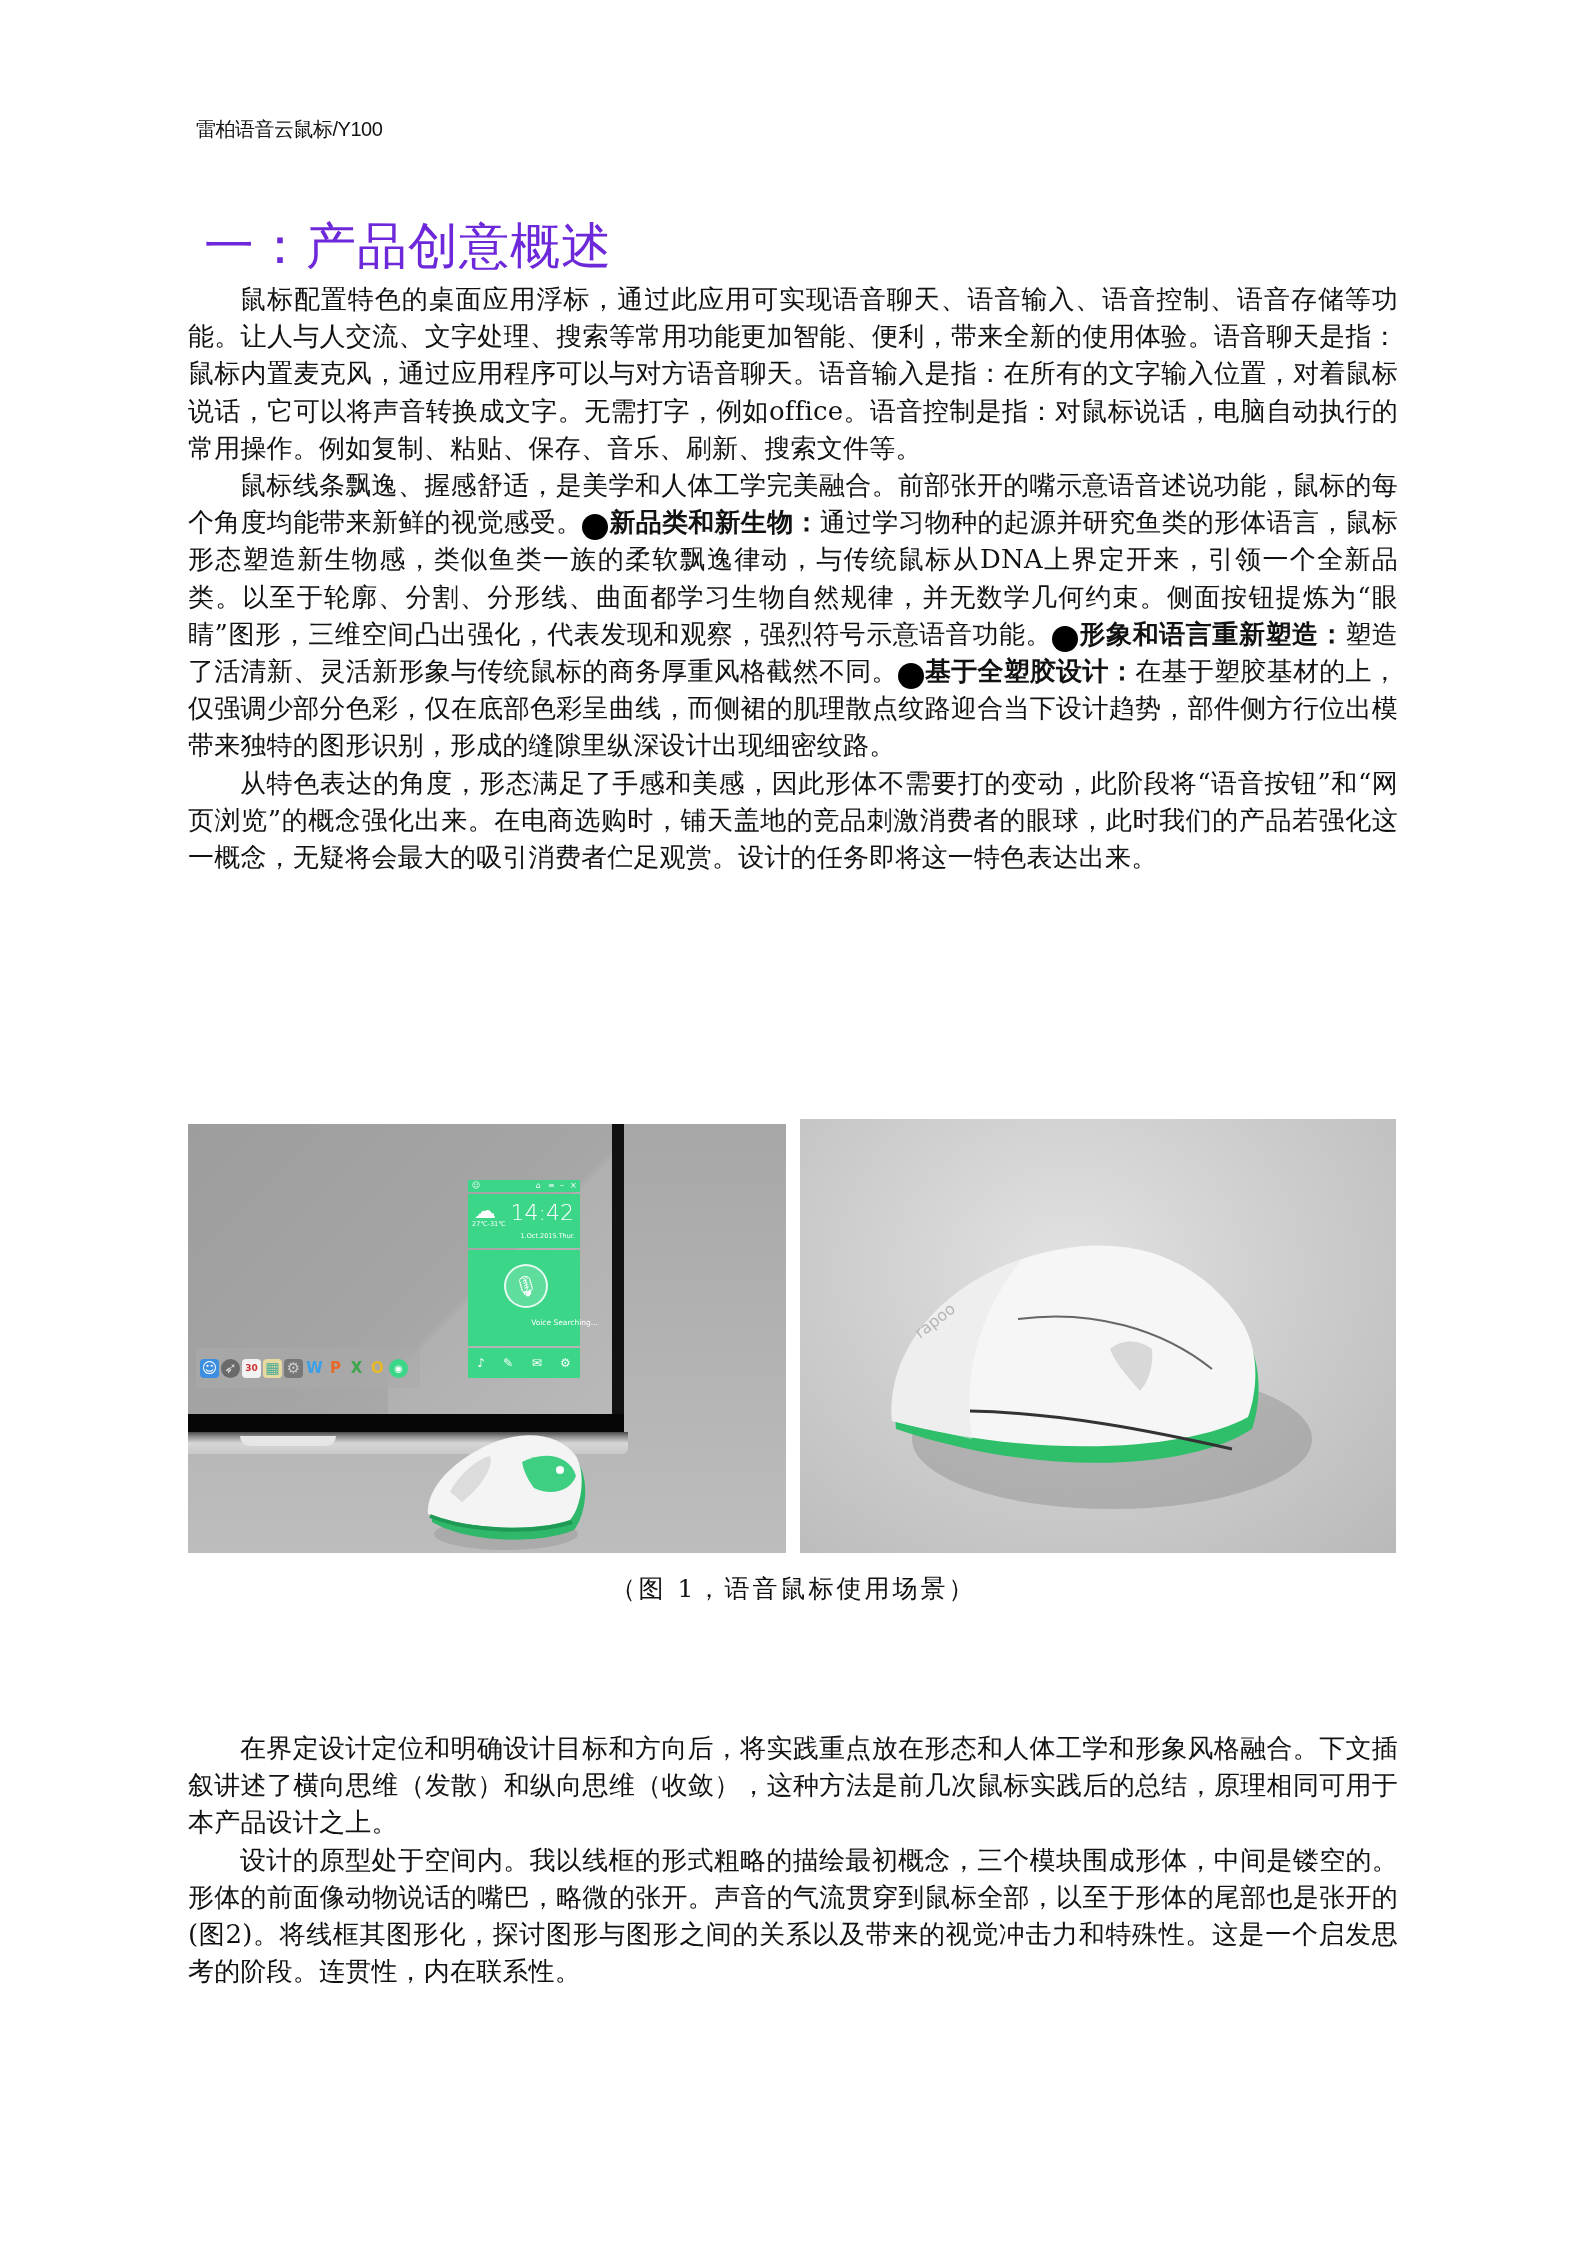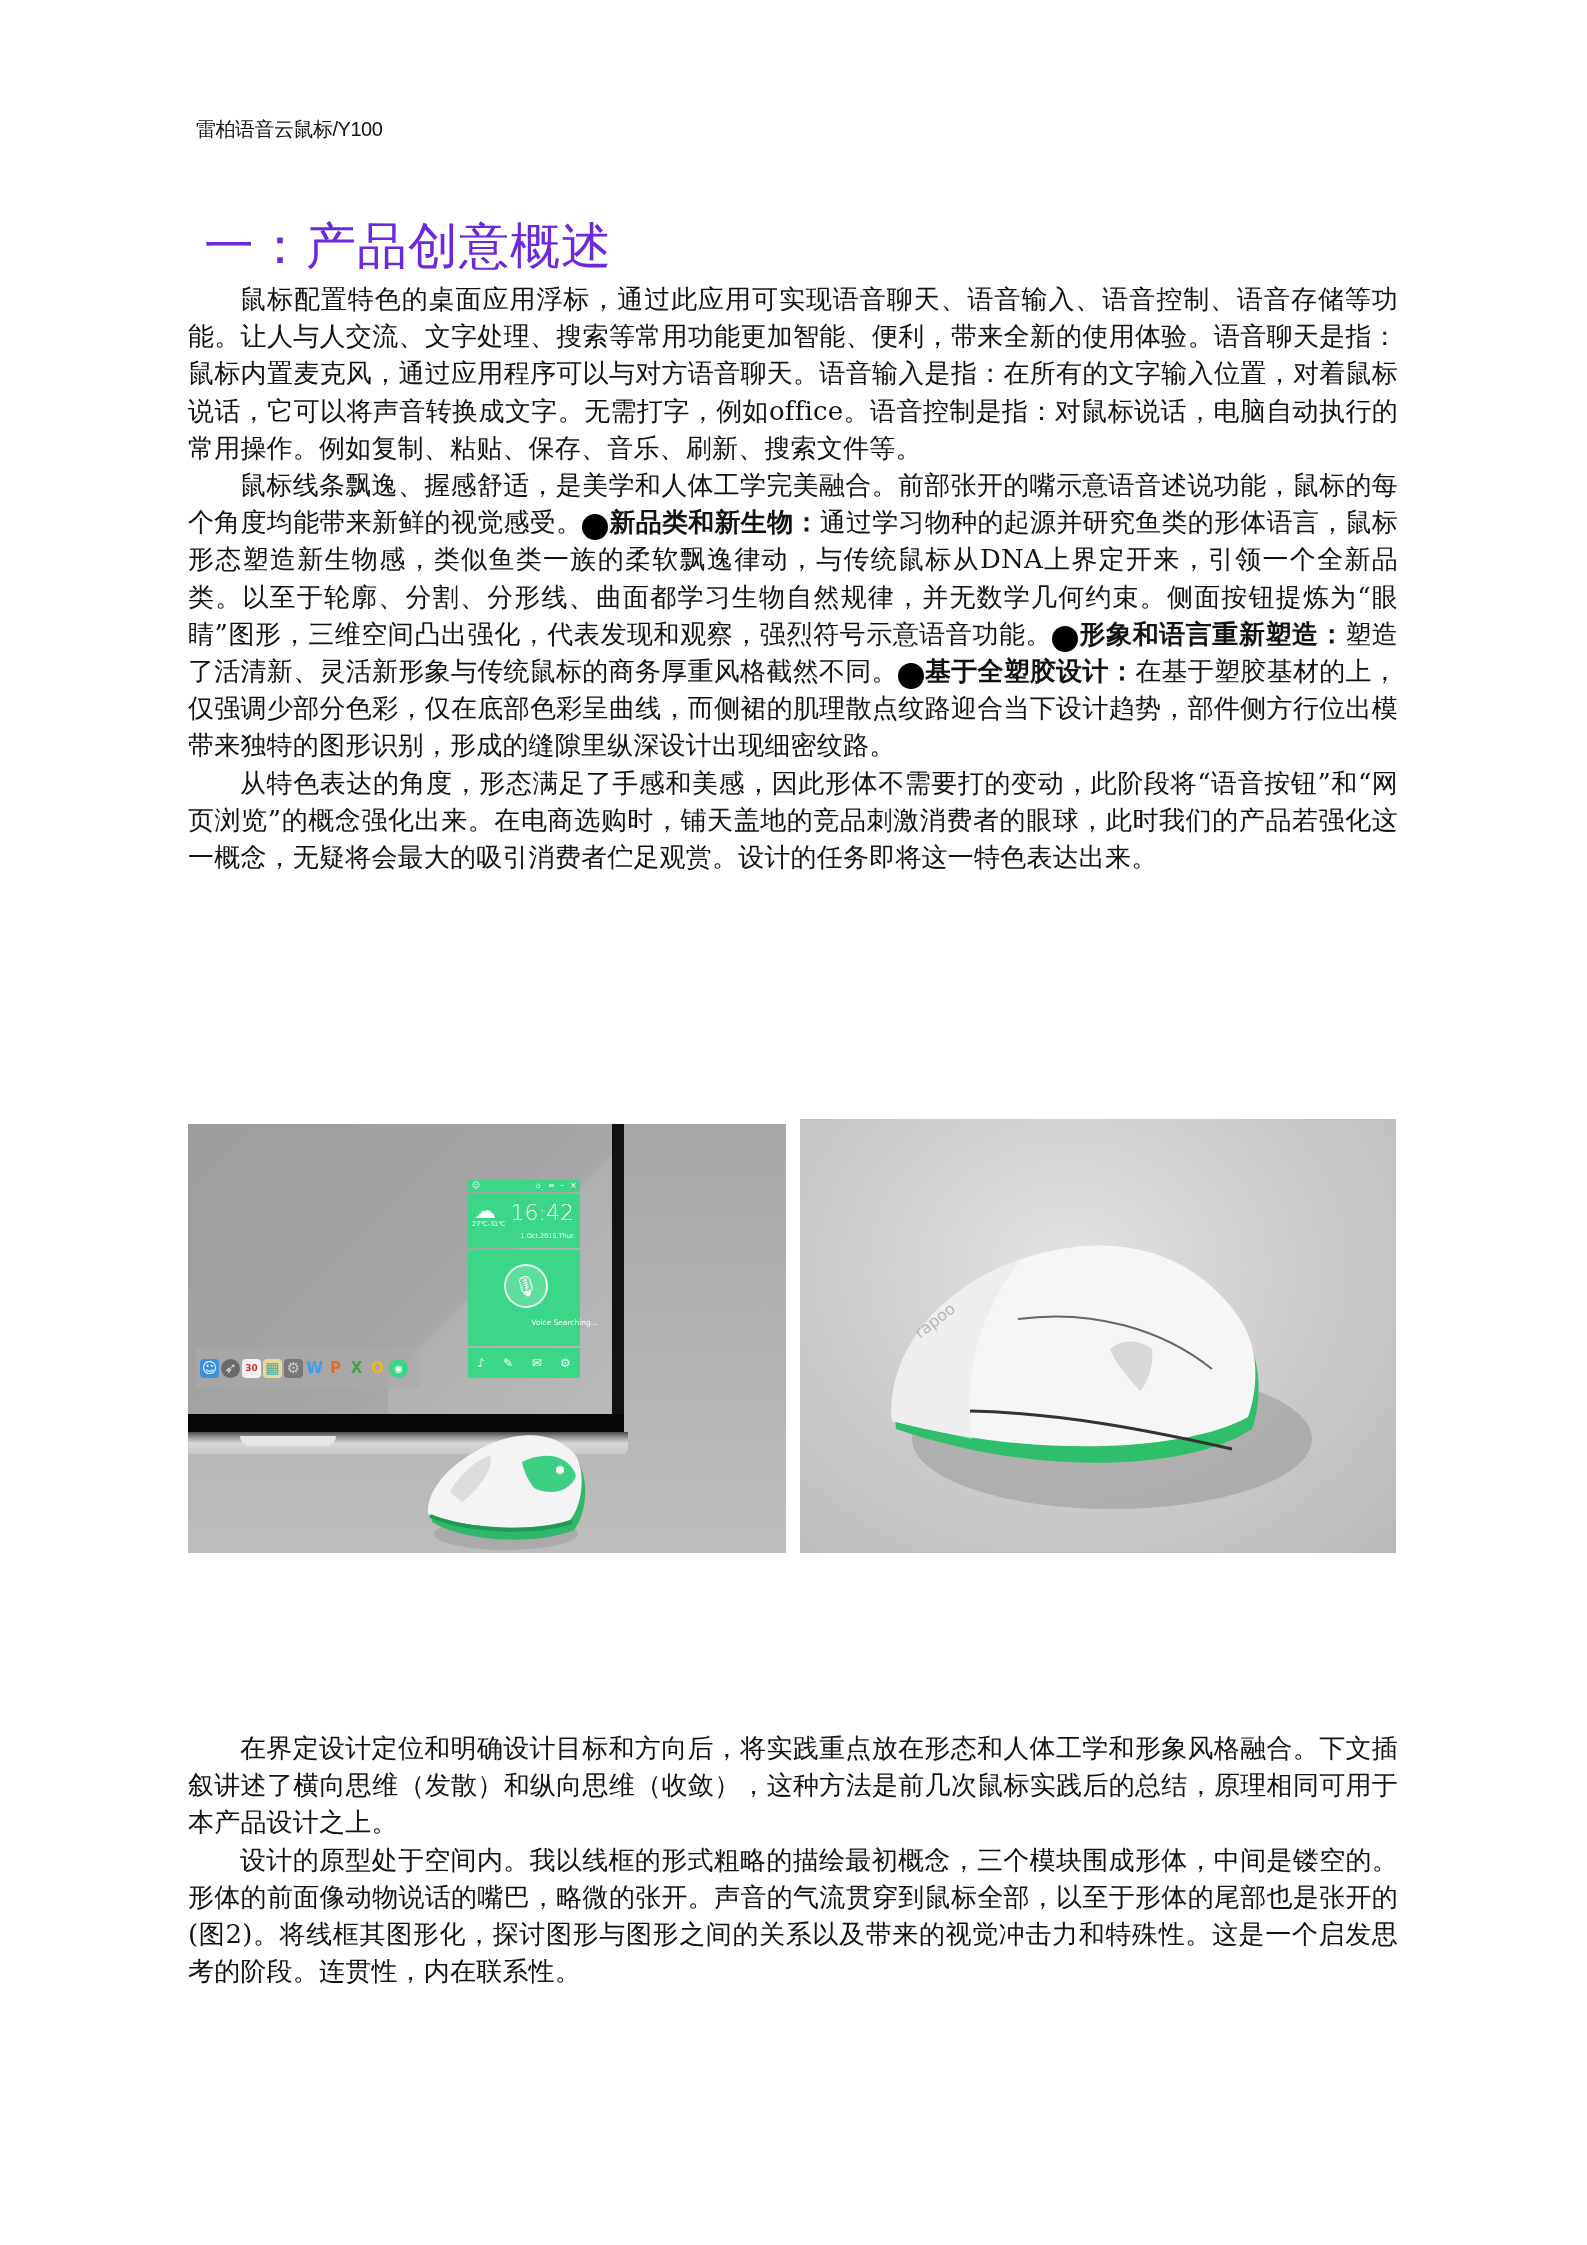--- a/index.html
+++ b/index.html
@@ -90,21 +90,21 @@
       <div class="widget">
         <div class="w-bar">
           <span style="position:absolute;left:4px;">☺</span>
           <span style="position:absolute;left:68px;">⌂</span>
           <span style="position:absolute;left:80px;">≡</span>
           <span style="position:absolute;left:92px;">–</span>
           <span style="position:absolute;left:102px;">×</span>
         </div>
         <div class="w-top">
           <span class="w-cloud">☁</span>
-          <span class="w-time">16:42</span>
+          <span class="w-time">14:42</span>
           <span class="w-temp">27℃-31℃</span>
           <span class="w-date">1.Oct.2015.Thur.</span>
         </div>
         <div class="w-mid">
           <div class="w-mic">🎙</div>
           <div class="w-voice">Voice Searching...</div>
         </div>
         <div class="w-bot">
           <span>♪</span>
           <span>✎</span>
@@ -131,20 +131,21 @@
         <path d="M30 222 C 24 160, 70 90, 160 60 C 250 30, 330 50, 378 120 C 398 150, 396 190, 386 218 C 330 250, 180 262, 30 222 Z" fill="#f6f6f6"></path>
         <path d="M30 222 C 24 160, 70 90, 160 60 C 120 110, 100 170, 110 240 Z" fill="#e9e9e9" opacity="0.6"></path>
         <path d="M156 120 C 230 110, 300 130, 350 170" stroke="#666" stroke-width="2" fill="none"></path>
         <path d="M108 212 C 200 214, 290 232, 370 250" stroke="#333" stroke-width="3" fill="none"></path>
         <path d="M248 150 C 262 138, 280 142, 290 150 C 292 170, 284 186, 278 192 C 268 180, 254 166, 248 150 Z" fill="#d8d8d8"></path>
         <text x="58" y="140" fill="#b5b5b5" font-size="16" font-family="DejaVu Sans, sans-serif" transform="rotate(-38 58 140)">rapoo</text>
       </svg>
     </div>
   </div>
 
+  <div class="caption">（图 1，语音鼠标使用场景）</div>
 
 
   <div class="body-block" style="top:1730px;">
     <p>在界定设计定位和明确设计目标和方向后，将实践重点放在形态和人体工学和形象风格融合。下文插叙讲述了横向思维（发散）和纵向思维（收敛），这种方法是前几次鼠标实践后的总结，原理相同可用于本产品设计之上。</p>
     <p>设计的原型处于空间内。我以线框的形式粗略的描绘最初概念，三个模块围成形体，中间是镂空的。形体的前面像动物说话的嘴巴，略微的张开。声音的气流贯穿到鼠标全部，以至于形体的尾部也是张开的(图2)。将线框其图形化，探讨图形与图形之间的关系以及带来的视觉冲击力和特殊性。这是一个启发思考的阶段。连贯性，内在联系性。</p>
   </div>
 
 </div>
 
 </body></html>

